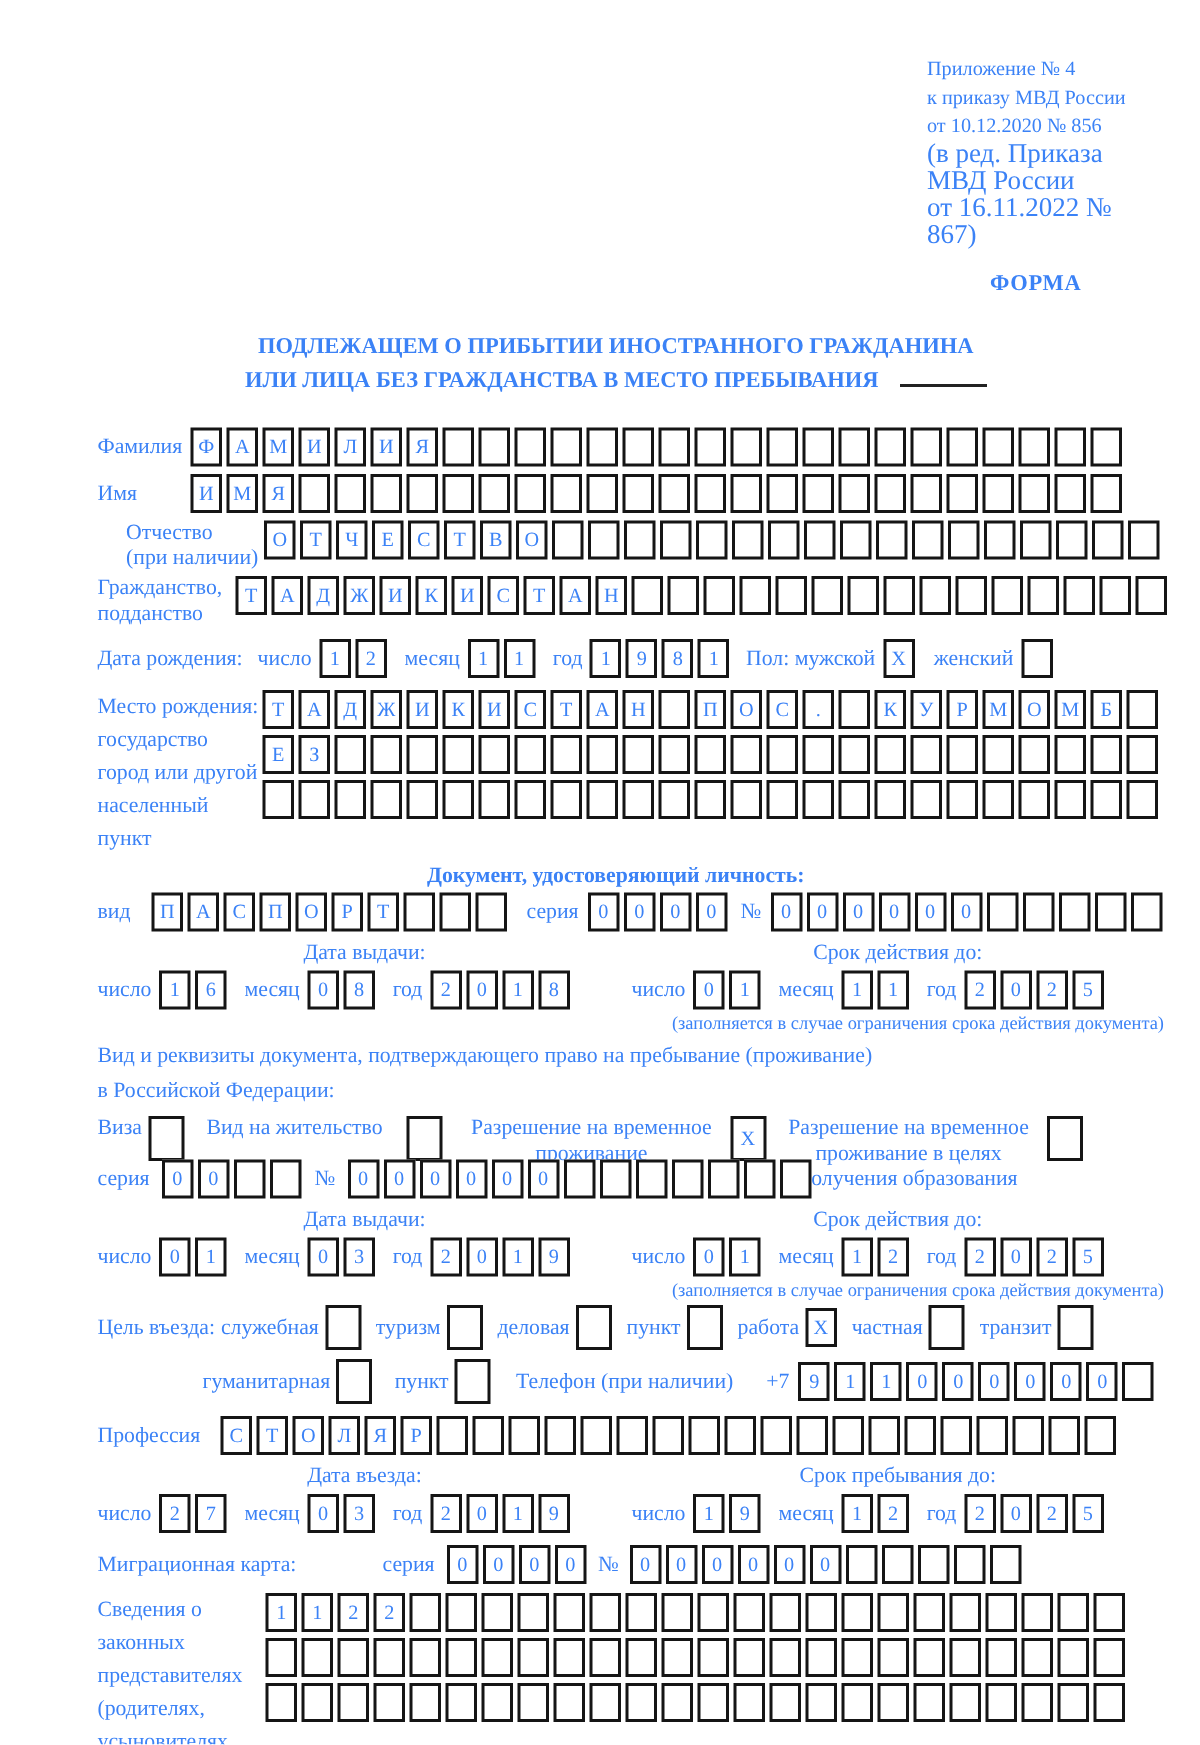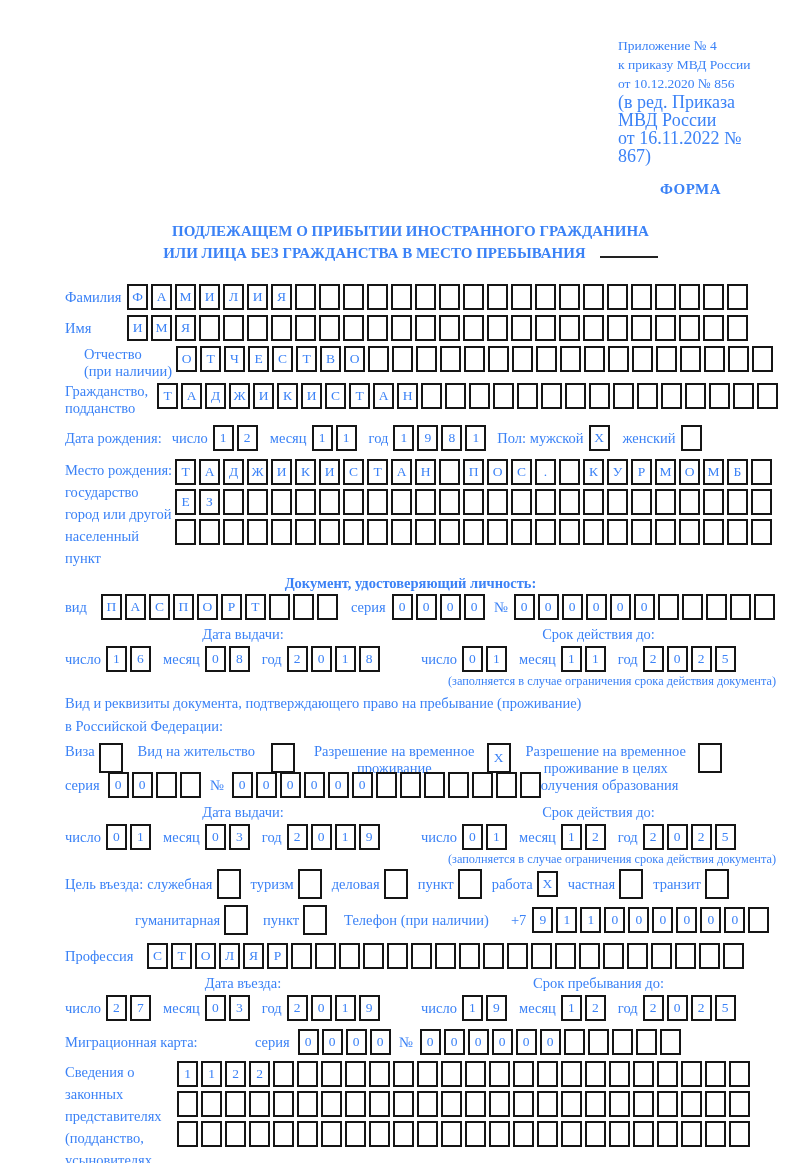--- a/index.html
+++ b/index.html
@@ -302,21 +302,21 @@
     <span class="boxes"><span class="cell">0</span><span class="cell">0</span><span class="cell">0</span><span class="cell">0</span></span>
     <span class="t" style="margin:0 7px 0 5px;">№</span>
     <span class="boxes"><span class="cell">0</span><span class="cell">0</span><span class="cell">0</span><span class="cell">0</span><span class="cell">0</span><span class="cell">0</span><span class="cell"></span><span class="cell"></span><span class="cell"></span><span class="cell"></span><span class="cell"></span></span>
   </div>
 
   <div class="stack" style="margin-top:6px;">
     <div class="lblcol" style="width:112px;">
       <div>Сведения о</div>
       <div>законных</div>
       <div>представителях</div>
-      <div>(подданство,</div>
+      <div>(родителях,</div>
       <div>усыновителях,</div>
 
     </div>
     <div class="boxcol">
       <span class="boxes"><span class="cell">1</span><span class="cell">1</span><span class="cell">2</span><span class="cell">2</span><span class="cell"></span><span class="cell"></span><span class="cell"></span><span class="cell"></span><span class="cell"></span><span class="cell"></span><span class="cell"></span><span class="cell"></span><span class="cell"></span><span class="cell"></span><span class="cell"></span><span class="cell"></span><span class="cell"></span><span class="cell"></span><span class="cell"></span><span class="cell"></span><span class="cell"></span><span class="cell"></span><span class="cell"></span><span class="cell"></span></span>
       <span class="boxes"><span class="cell"></span><span class="cell"></span><span class="cell"></span><span class="cell"></span><span class="cell"></span><span class="cell"></span><span class="cell"></span><span class="cell"></span><span class="cell"></span><span class="cell"></span><span class="cell"></span><span class="cell"></span><span class="cell"></span><span class="cell"></span><span class="cell"></span><span class="cell"></span><span class="cell"></span><span class="cell"></span><span class="cell"></span><span class="cell"></span><span class="cell"></span><span class="cell"></span><span class="cell"></span><span class="cell"></span></span>
       <span class="boxes"><span class="cell"></span><span class="cell"></span><span class="cell"></span><span class="cell"></span><span class="cell"></span><span class="cell"></span><span class="cell"></span><span class="cell"></span><span class="cell"></span><span class="cell"></span><span class="cell"></span><span class="cell"></span><span class="cell"></span><span class="cell"></span><span class="cell"></span><span class="cell"></span><span class="cell"></span><span class="cell"></span><span class="cell"></span><span class="cell"></span><span class="cell"></span><span class="cell"></span><span class="cell"></span><span class="cell"></span></span>
 
     </div>
   </div>

